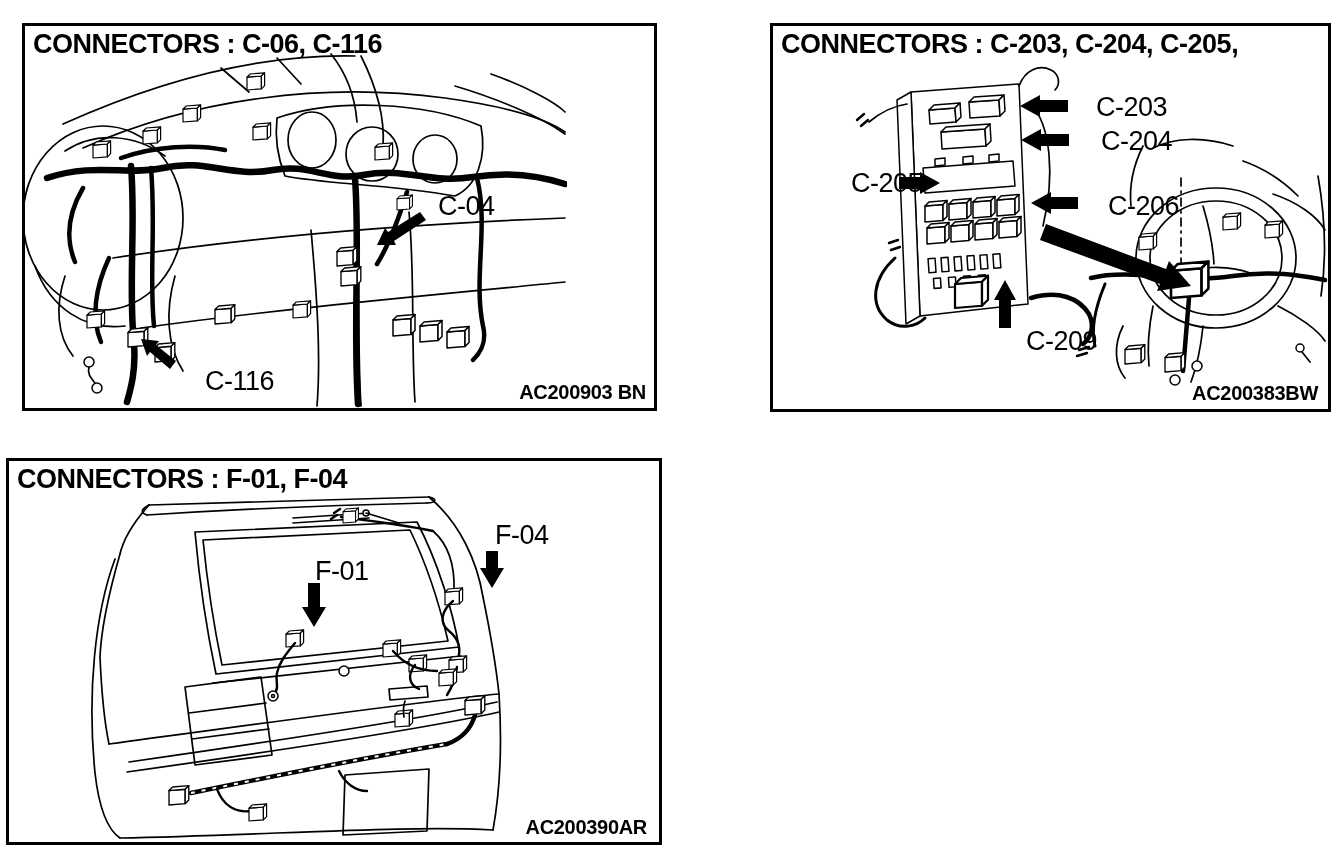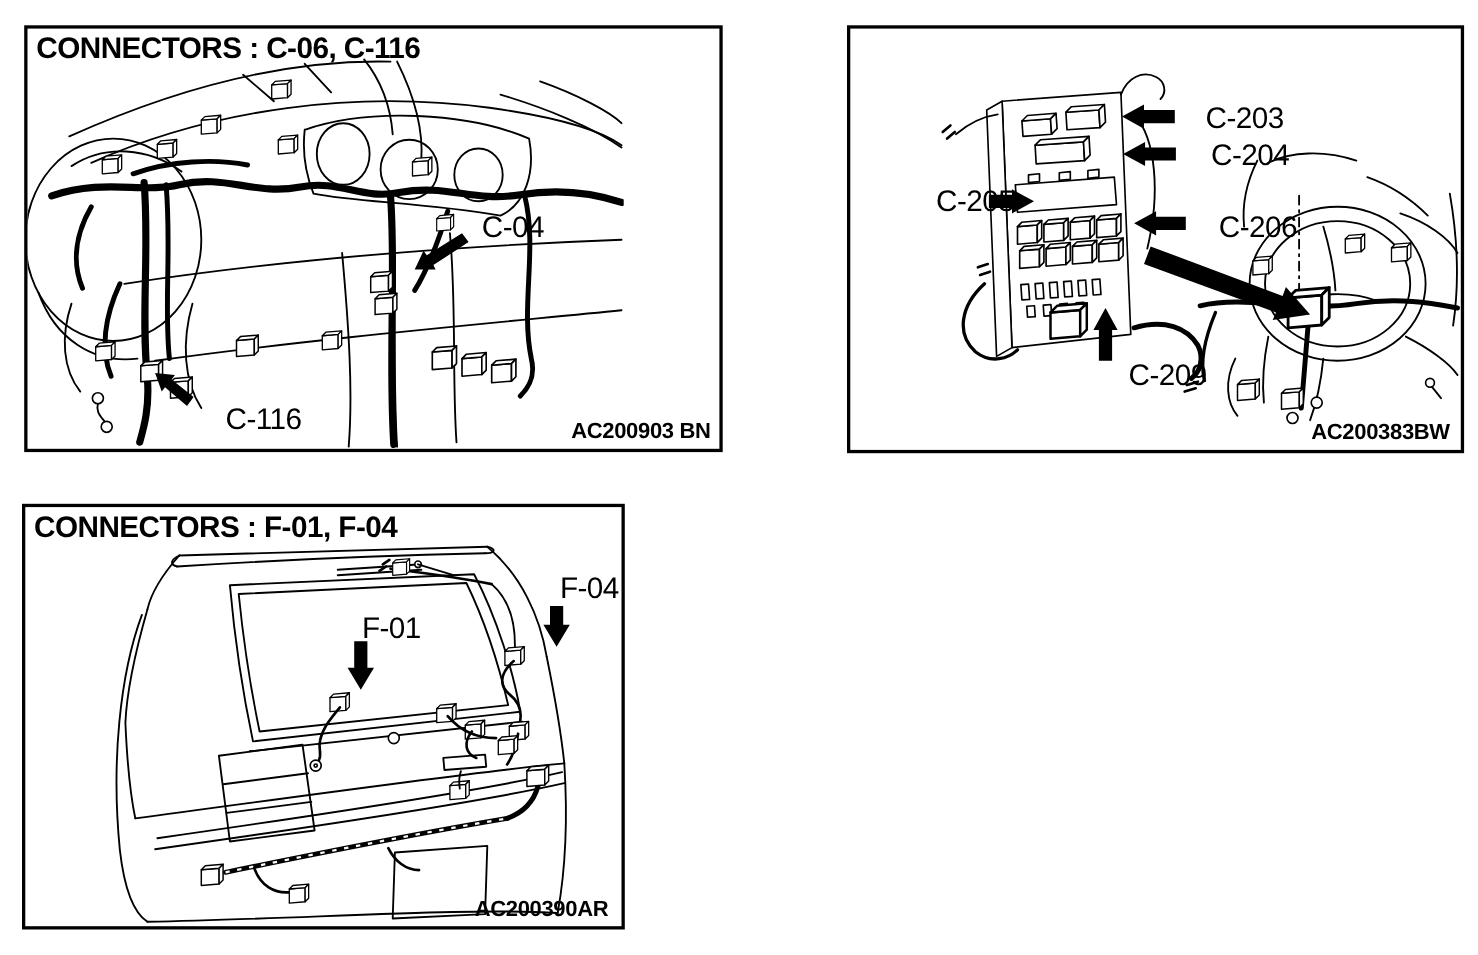--- a/index.html
+++ b/index.html
@@ -184,30 +184,31 @@
       <path class="t" d="M529,326 L537,336"></path>
     </g>
     <polygon class="a" points="273,198 393,243 396,235 418,260 384,265 387,258 267,214"></polygon>
     <polygon class="a" points="247,80 267,69 267,74 295,74 295,86 267,86 267,91"></polygon>
     <polygon class="a" points="248,114 268,103 268,108 296,108 296,120 268,120 268,125"></polygon>
     <polygon class="a" points="167,157 147,146 147,151 126,151 126,163 147,163 147,168"></polygon>
     <polygon class="a" points="258,177 278,166 278,171 305,171 305,183 278,183 278,188"></polygon>
     <polygon class="a" points="232,254 221,274 226,274 226,302 238,302 238,274 243,274"></polygon>
   </svg>
   <div class="title">
+    <span>CONNECTORS : C-203, C-204, C-205,</span>
   </div>
   <span class="lbl" style="left:295px;top:68px">C-203</span>
   <span class="lbl" style="left:300px;top:102px">C-204</span>
   <span class="lbl" style="left:50px;top:144px">C-205</span>
   <span class="lbl" style="left:307px;top:167px">C-206</span>
   <span class="lbl" style="left:225px;top:302px">C-209</span>
   <div class="ref" style="right:10px;bottom:4px">AC200383BW</div>
 </section>
 
-<section class="panel" style="left:20px;top:458px;width:548px;height:387px">
+<section class="panel" style="left:6px;top:458px;width:656px;height:387px">
   <svg width="542" height="381" viewBox="0 0 542 381">
     <defs>
       <g id="cube3">
         <path class="w" d="M0,4 L18,2.5 L18,18.5 L0,20 Z"></path>
         <path class="w" d="M0,4 L4,0 L22,-1.5 L18,2.5 Z"></path>
         <path class="w" d="M18,2.5 L22,-1.5 L22,14.5 L18,18.5 Z"></path>
       </g>
     </defs>
     <g>
       <path class="t" d="M140,44 L420,36"></path>

